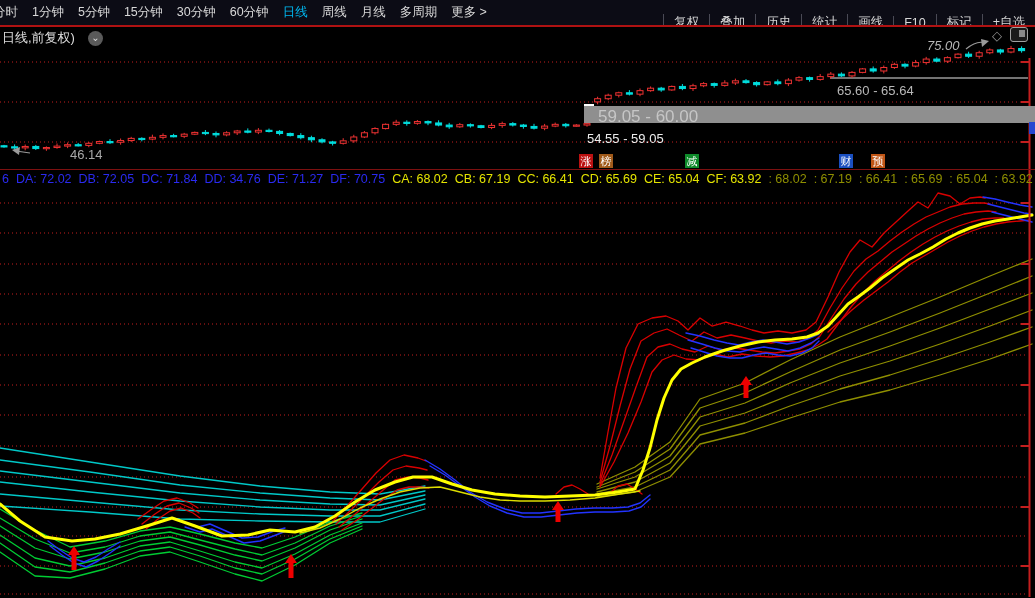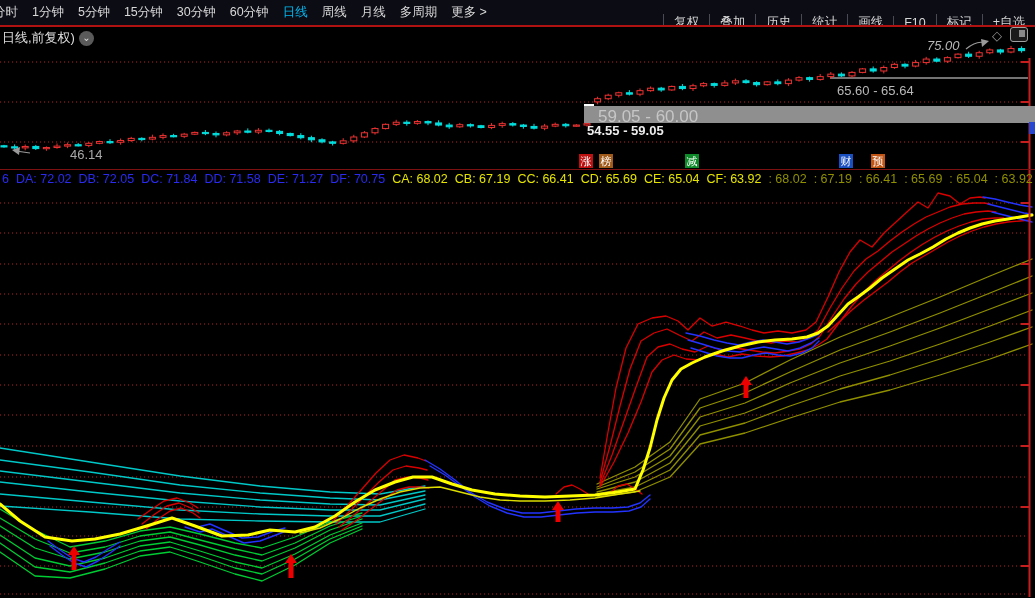--- a/index.html
+++ b/index.html
@@ -10,32 +10,32 @@
            border-bottom:2px solid #b01212;display:flex;align-items:center;justify-content:space-between;overflow:hidden;}
   .tb-left{display:flex;align-items:center;margin-left:-14px;}
   .tb-left span{color:#d8d8d8;font-size:12.5px;padding:0 7px;white-space:nowrap;cursor:default;}
   .tb-left span.active{color:#00b8f0;}
   .tb-right{display:flex;align-items:center;margin-top:20px;}
   .tb-right span{color:#d8d8d8;font-size:12.5px;padding:0 10px;border-left:1px solid #4a4a55;white-space:nowrap;}
   
   #chart{position:absolute;left:0;top:27px;width:1035px;height:571px;}
   #main-svg{position:absolute;left:0;top:0;z-index:1;}
   .ovl{position:absolute;z-index:3;white-space:nowrap;}
-  #chart-label{left:2px;top:2px;color:#dedede;font-size:13px;display:flex;align-items:center;gap:4px;}
+  #chart-label{left:2px;top:2px;color:#dedede;font-size:13px;display:flex;align-items:center;gap:13px;}
   #chev{display:inline-block;width:15px;height:15px;border-radius:50%;background:#5a5a5a;color:#ddd;
         font-size:10px;line-height:14px;text-align:center;}
   #icon-diamond{left:992px;top:1px;color:#9a9a9a;font-size:13px;}
   #icon-page{left:1010px;top:0px;width:16px;height:13px;border:1px solid #a0a0a0;border-radius:3px;background:#1a1a1a;}
   #icon-page i{display:block;margin:2px 2px 2px 8px;height:7px;background:#8a8a8a;}
   #lbl-4614{left:27px;top:120px;color:#a8a8a8;font-size:13px;margin-left:43px;}
   #lbl-75{left:927px;top:11px;color:#b8b8b8;font-size:13px;font-style:italic;}
   #gap-band{left:584px;top:79px;width:451px;height:17px;background:#8f8f8f;z-index:2;}
   #gap-tick{left:584px;top:77px;width:10px;height:2px;background:#fff;z-index:2;}
   #band-text{left:598px;top:80px;color:#c6c6c6;font-size:17px;}
-  #lbl-5455{left:587px;top:96px;color:#ececec;font-size:13px;font-weight:bold;}
+  #lbl-5455{left:587px;top:104px;color:#ececec;font-size:13px;}
   #lbl-6560{left:837px;top:56px;color:#b8b8b8;font-size:13px;}
   #blue-chip{left:1029px;top:95px;width:6px;height:12px;background:#2747d0;z-index:2;}
   .badge{position:absolute;z-index:3;top:127px;width:14px;height:14px;color:#fff;font-size:11px;
          line-height:14px;text-align:center;}
   #sep-line{position:absolute;left:0;top:142px;width:1035px;height:1px;background:#7d1010;z-index:2;}
   #ind-row{position:absolute;left:2px;top:144px;height:16px;display:flex;gap:7px;align-items:center;
            font-size:12.5px;z-index:3;white-space:nowrap;}
   .ind-b{color:#2a2af0;} .ind-y{color:#e4e400;} .ind-o{color:#8f8f00;}
 </style>
 </head>
@@ -380,21 +380,21 @@
     <span class="badge" style="left: 839px; background: rgb(26, 79, 192);">财</span>
     <span class="badge" style="left: 871px; background: rgb(192, 85, 21);">预</span>
 
     <div id="sep-line"></div>
 
     <div id="ind-row">
       <span class="ind-b">6</span>
       <span class="ind-b">DA: 72.02</span>
       <span class="ind-b">DB: 72.05</span>
       <span class="ind-b">DC: 71.84</span>
-      <span class="ind-b">DD: 71.58</span>
+      <span class="ind-b">DD: 34.76</span>
       <span class="ind-b">DE: 71.27</span>
       <span class="ind-b">DF: 70.75</span>
       <span class="ind-y">CA: 68.02</span>
       <span class="ind-y">CB: 67.19</span>
       <span class="ind-y">CC: 66.41</span>
       <span class="ind-y">CD: 65.69</span>
       <span class="ind-y">CE: 65.04</span>
       <span class="ind-y">CF: 63.92</span>
       <span class="ind-o">: 68.02</span>
       <span class="ind-o">: 67.19</span>

